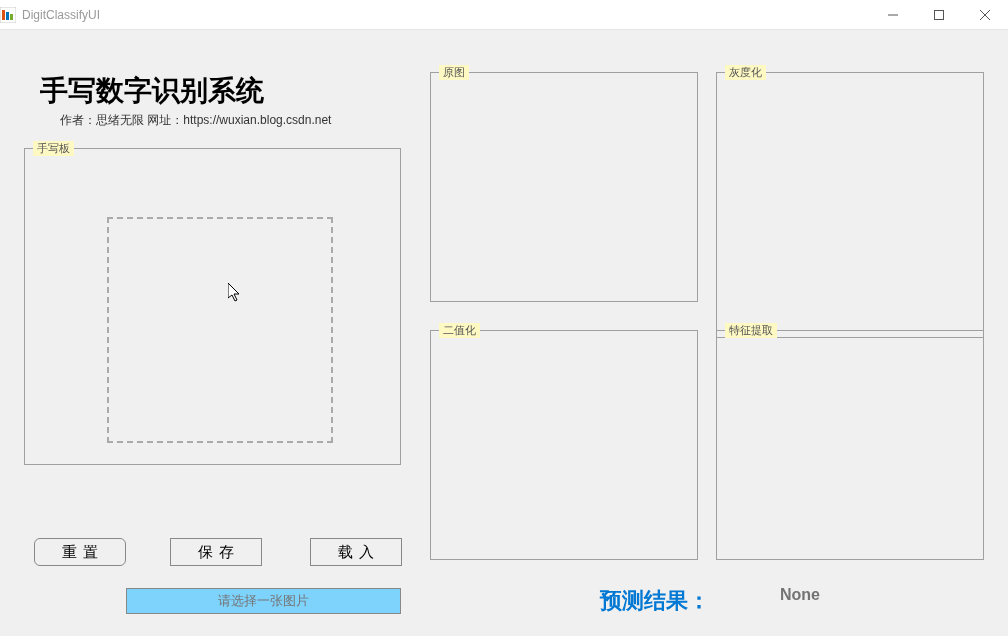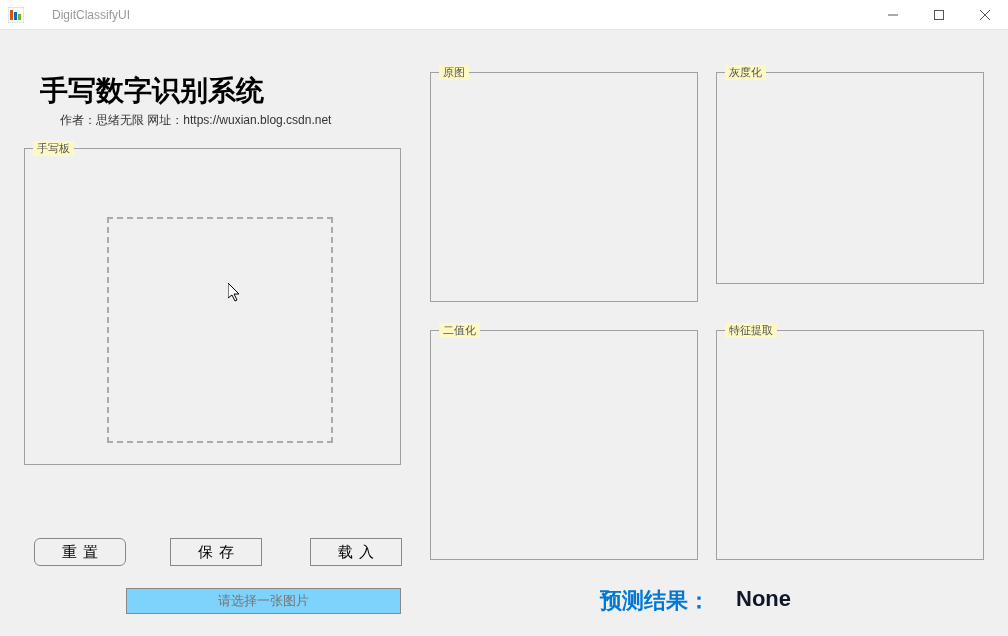--- a/index.html
+++ b/index.html
@@ -9,24 +9,22 @@
       width: 1008px;
       height: 636px;
       overflow: hidden;
     }
     .titlebar {
       height: 30px;
       background: #ffffff;
       border-bottom: 1px solid #e5e5e5;
       display: flex;
       align-items: center;
-      padding-left: 8px;
       color: #999;
       font-size: 12px;
-      gap: 22px;
     }
     .titlebar .app-icon {
       width: 16px;
       height: 16px;
       margin-right: 6px;
       display: inline-flex;
       align-items: center;
       justify-content: center;
     }
     .titlebar .spacer { flex: 1; }
@@ -71,21 +69,21 @@
       position: absolute;
       top: -8px;
       left: 8px;
       background: #fef9c3;
       padding: 0 4px;
       font-size: 11px;
       color: #555;
     }
     #fs-draw { left: 24px; top: 118px; width: 377px; height: 317px; }
     #fs-orig { left: 430px; top: 42px; width: 268px; height: 230px; }
-    #fs-gray { left: 716px; top: 42px; width: 268px; height: 212px; }
+    #fs-gray { left: 716px; top: 42px; width: 268px; height: 266px; }
     #fs-bin  { left: 430px; top: 300px; width: 268px; height: 230px; }
     #fs-feat { left: 716px; top: 300px; width: 268px; height: 230px; }
 
     .draw-area {
       position: absolute;
       border: 2px dashed #aaa;
       left: 82px;
       top: 68px;
       width: 226px;
       height: 226px;
@@ -130,25 +128,25 @@
       position: absolute;
       left: 600px;
       top: 556px;
       font-family: "KaiTi", "STKaiti", serif;
       font-size: 22px;
       font-weight: bold;
       color: #0078d4;
     }
     .result-value {
       position: absolute;
-      left: 736px;
+      left: 780px;
       top: 556px;
-      font-size: 22px;
+      font-size: 16px;
       font-weight: bold;
-      color: #0f172a;
+      color: #737373;
     }
   </style>
 </head>
 <body>
 
 <div class="titlebar">
   <span class="app-icon">
     <svg width="16" height="16" viewBox="0 0 16 16">
       <rect x="0" y="0" width="16" height="16" fill="#fff" stroke="#999" stroke-width="0.5"></rect>
       <rect x="2" y="3" width="3" height="10" fill="#d95319"></rect>

